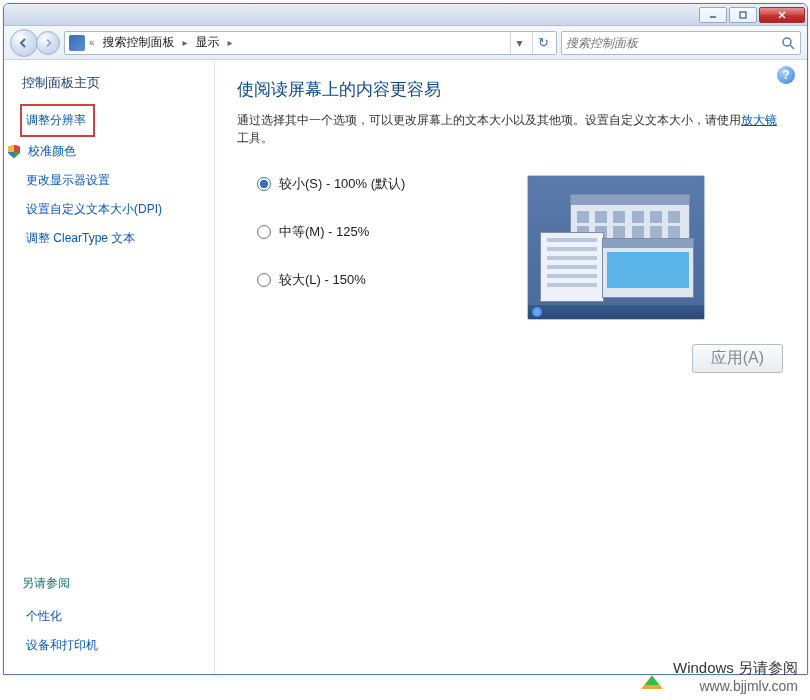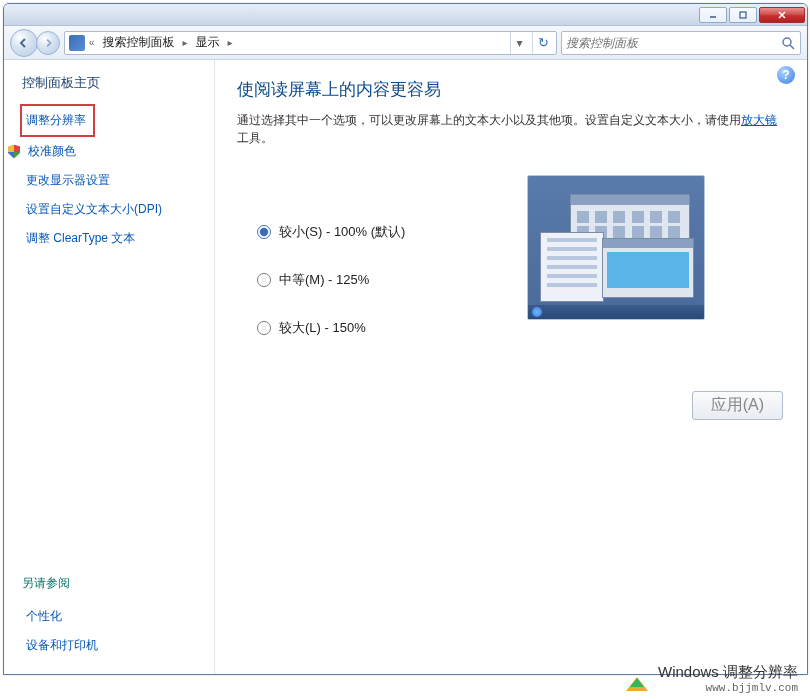--- a/index.html
+++ b/index.html
@@ -211,21 +211,20 @@
       margin-bottom: 28px;
     }
     .page-desc .link { color: #0858b8; text-decoration: underline; cursor: pointer; }
     .main-area {
       display: flex;
       gap: 30px;
     }
     .radio-group {
       flex: 0 0 260px;
       padding-left: 20px;
-      margin-top: 48px;
     }
     .radio-row {
       display: flex;
       align-items: center;
       gap: 8px;
       margin-bottom: 30px;
       font-size: 13px;
       color: #222;
       cursor: pointer;
     }
@@ -330,21 +329,21 @@
     .watermark {
       position: absolute;
       right: 12px;
       bottom: 6px;
       display: flex;
       align-items: center;
       gap: 6px;
       font-size: 15px;
       color: #333;
     }
-    .watermark .sub { font-size: 11px; color: #666; display: block; text-align: right; font-family: Liberation Mono, monospace; }
+    .watermark .sub { font-size: 14px; color: #666; display: block; text-align: right; }
     .wm-logo {
       width: 28px; height: 24px;
       position: relative;
     }
     .wm-logo::before {
       content:'';
       position:absolute;
       left:2px; bottom:0;
       width:0; height:0;
       border-left:11px solid transparent;
@@ -518,16 +517,16 @@
         <button class="apply-btn" disabled="">应用(A)</button>
       </div>
     </div>
 
   </div>
 </div>
 
 <div class="watermark">
   <div class="wm-logo"></div>
   <div>
-    <span>Windows 调整分辨率</span>
+    <span>Windows 另请参阅</span>
     <span class="sub">www.bjjmlv.com</span>
   </div>
 </div>
 
 </body></html>

